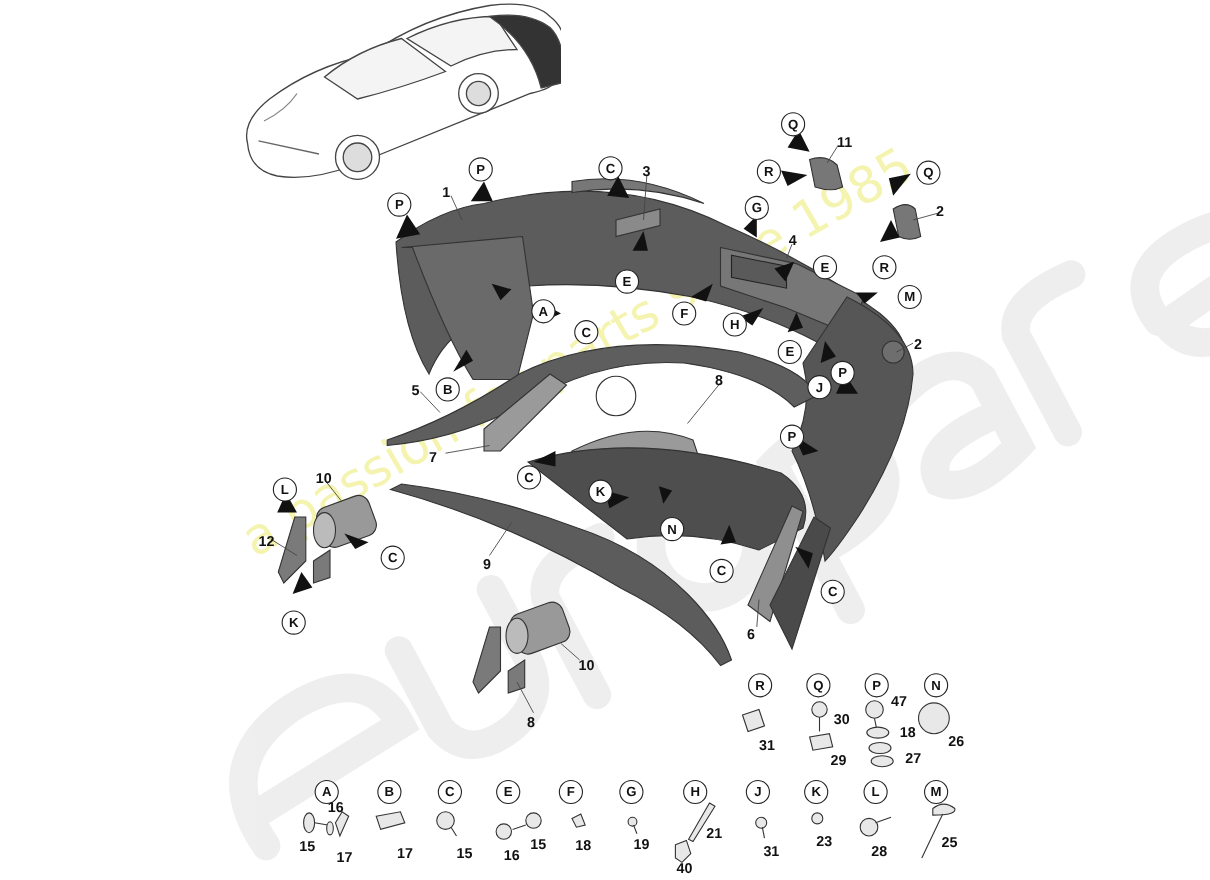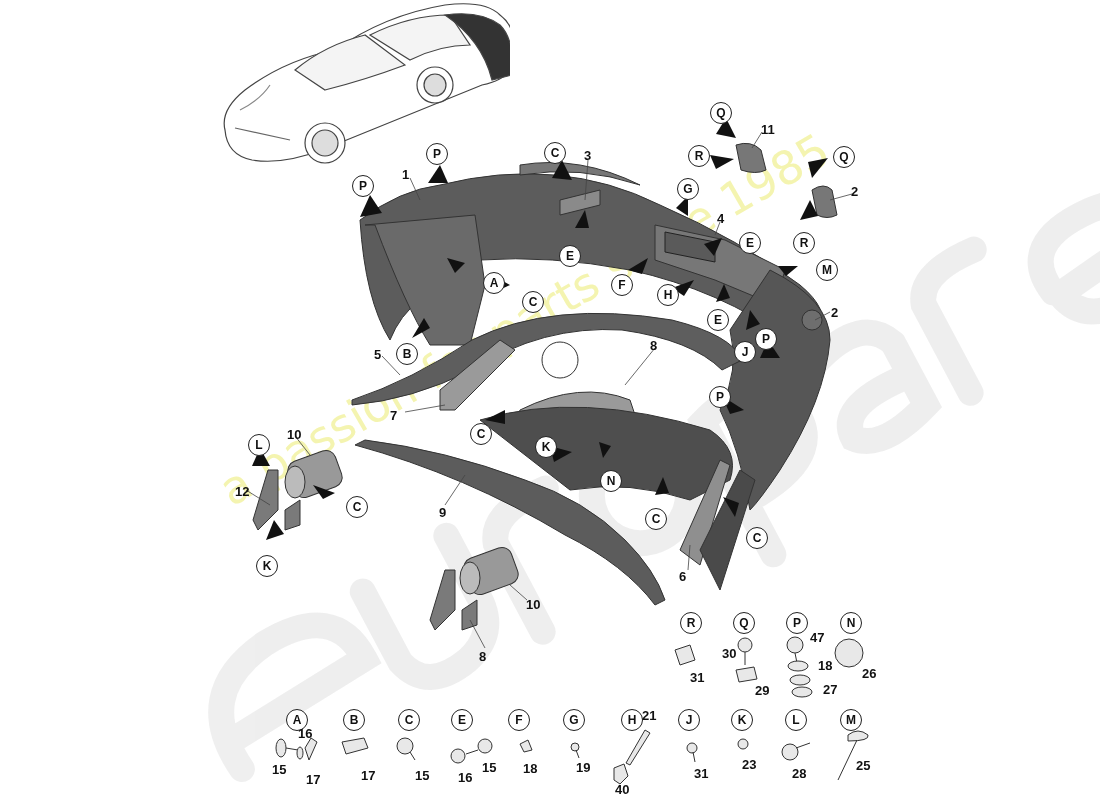--- a/index.html
+++ b/index.html
@@ -222,21 +222,21 @@
   <div class="callout" style="left:346px;top:496px">C</div>
   <div class="callout" style="left:256px;top:555px">K</div>
   <div class="callout" style="left:645px;top:508px">C</div>
   <div class="callout" style="left:746px;top:527px">C</div>
 
   <div>
     <div class="callout" style="left:680px;top:612px">R</div>
     <div class="pnum" style="left:690px;top:670px">31</div>
 
     <div class="callout" style="left:733px;top:612px">Q</div>
-    <div class="pnum" style="left:722px;top:646px">30</div>
+    <div class="pnum" style="left:758px;top:646px">30</div>
     <div class="pnum" style="left:755px;top:683px">29</div>
 
     <div class="callout" style="left:786px;top:612px">P</div>
     <div class="pnum" style="left:810px;top:630px">47</div>
     <div class="pnum" style="left:818px;top:658px">18</div>
     <div class="pnum" style="left:823px;top:682px">27</div>
 
     <div class="callout" style="left:840px;top:612px">N</div>
     <div class="pnum" style="left:862px;top:666px">26</div>
   </div>
@@ -257,21 +257,21 @@
     <div class="pnum" style="left:458px;top:770px">16</div>
     <div class="pnum" style="left:482px;top:760px">15</div>
 
     <div class="callout" style="left:508px;top:709px">F</div>
     <div class="pnum" style="left:523px;top:761px">18</div>
 
     <div class="callout" style="left:563px;top:709px">G</div>
     <div class="pnum" style="left:576px;top:760px">19</div>
 
     <div class="callout" style="left:621px;top:709px">H</div>
-    <div class="pnum" style="left:642px;top:708px">21</div>
+    <div class="pnum" style="left:642px;top:750px">21</div>
     <div class="pnum" style="left:615px;top:782px">40</div>
 
     <div class="callout" style="left:678px;top:709px">J</div>
     <div class="pnum" style="left:694px;top:766px">31</div>
 
     <div class="callout" style="left:731px;top:709px">K</div>
     <div class="pnum" style="left:742px;top:757px">23</div>
 
     <div class="callout" style="left:785px;top:709px">L</div>
     <div class="pnum" style="left:792px;top:766px">28</div>

